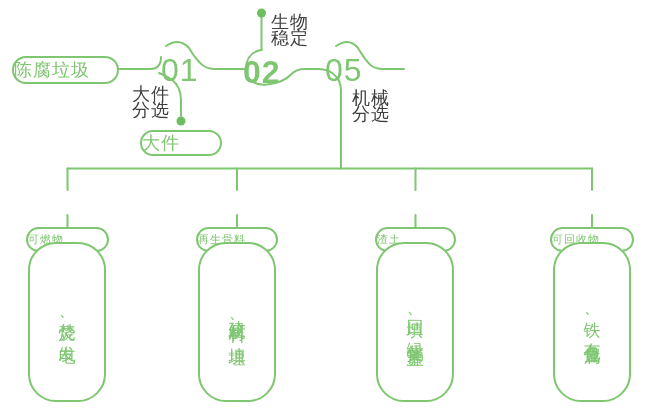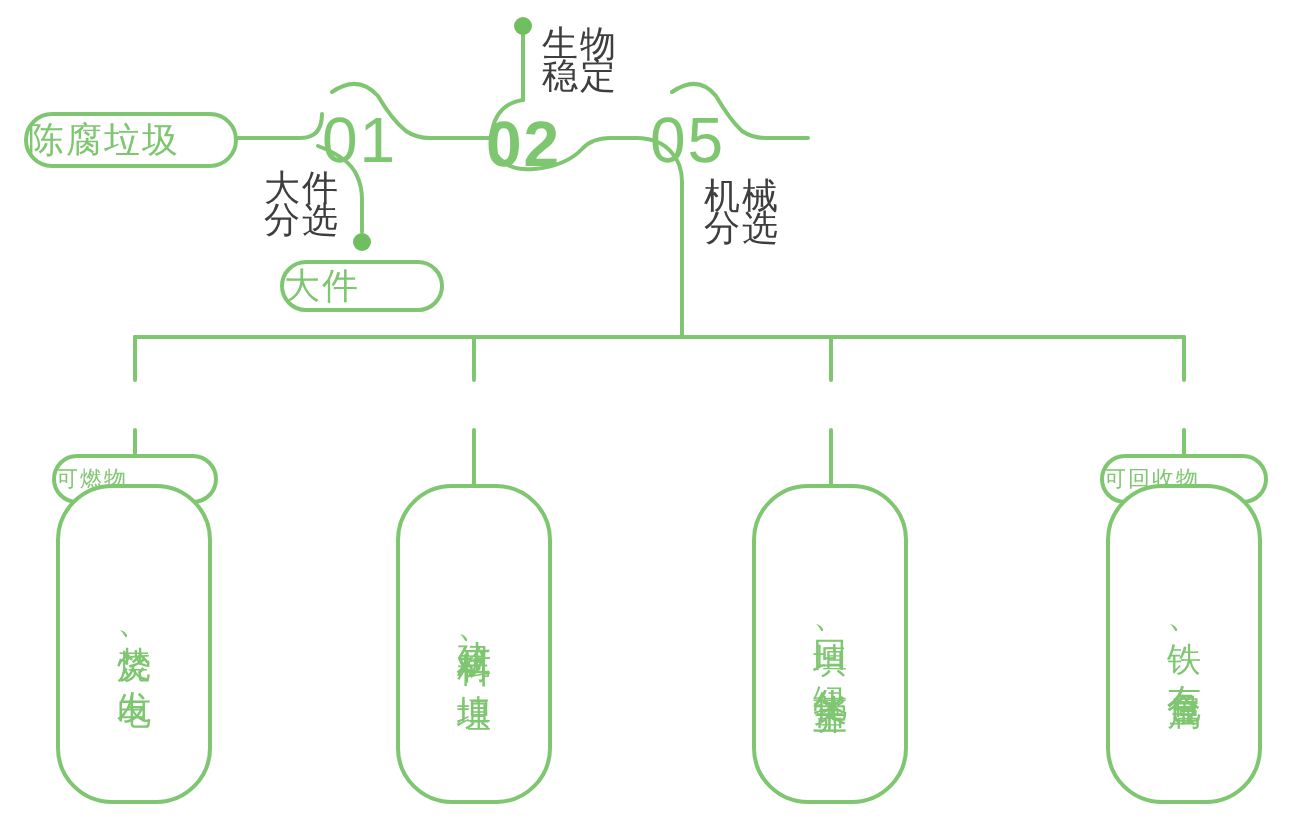--- a/index.html
+++ b/index.html
@@ -77,20 +77,26 @@
   <div class="anno" style="left:352px;top:90px;">机械
 分选</div>
 
   <div class="pill big" style="left:140px;top:130px;width:82px;height:26px;">
     <span>大件</span>
   </div>
 
   <div class="pill cat" style="left:26px;top:190px;width:83px;height:25px;">
     <span>可燃物</span>
   </div>
+  <div class="pill cat" style="left:196px;top:190px;width:82px;height:25px;">
+    <span>再生骨料</span>
+  </div>
+  <div class="pill cat" style="left:375px;top:190px;width:81px;height:25px;">
+    <span>渣土</span>
+  </div>
   <div class="pill cat" style="left:550px;top:190px;width:84px;height:25px;">
     <span>可回收物</span>
   </div>
 
   <div class="rbox" style="left:28px;top:242px;width:78px;height:160px;">
     <span class="vtext">焚烧、发电</span>
   </div>
   <div class="rbox" style="left:198px;top:242px;width:78px;height:160px;">
     <span class="vtext">建筑材料、填埋</span>
   </div>

